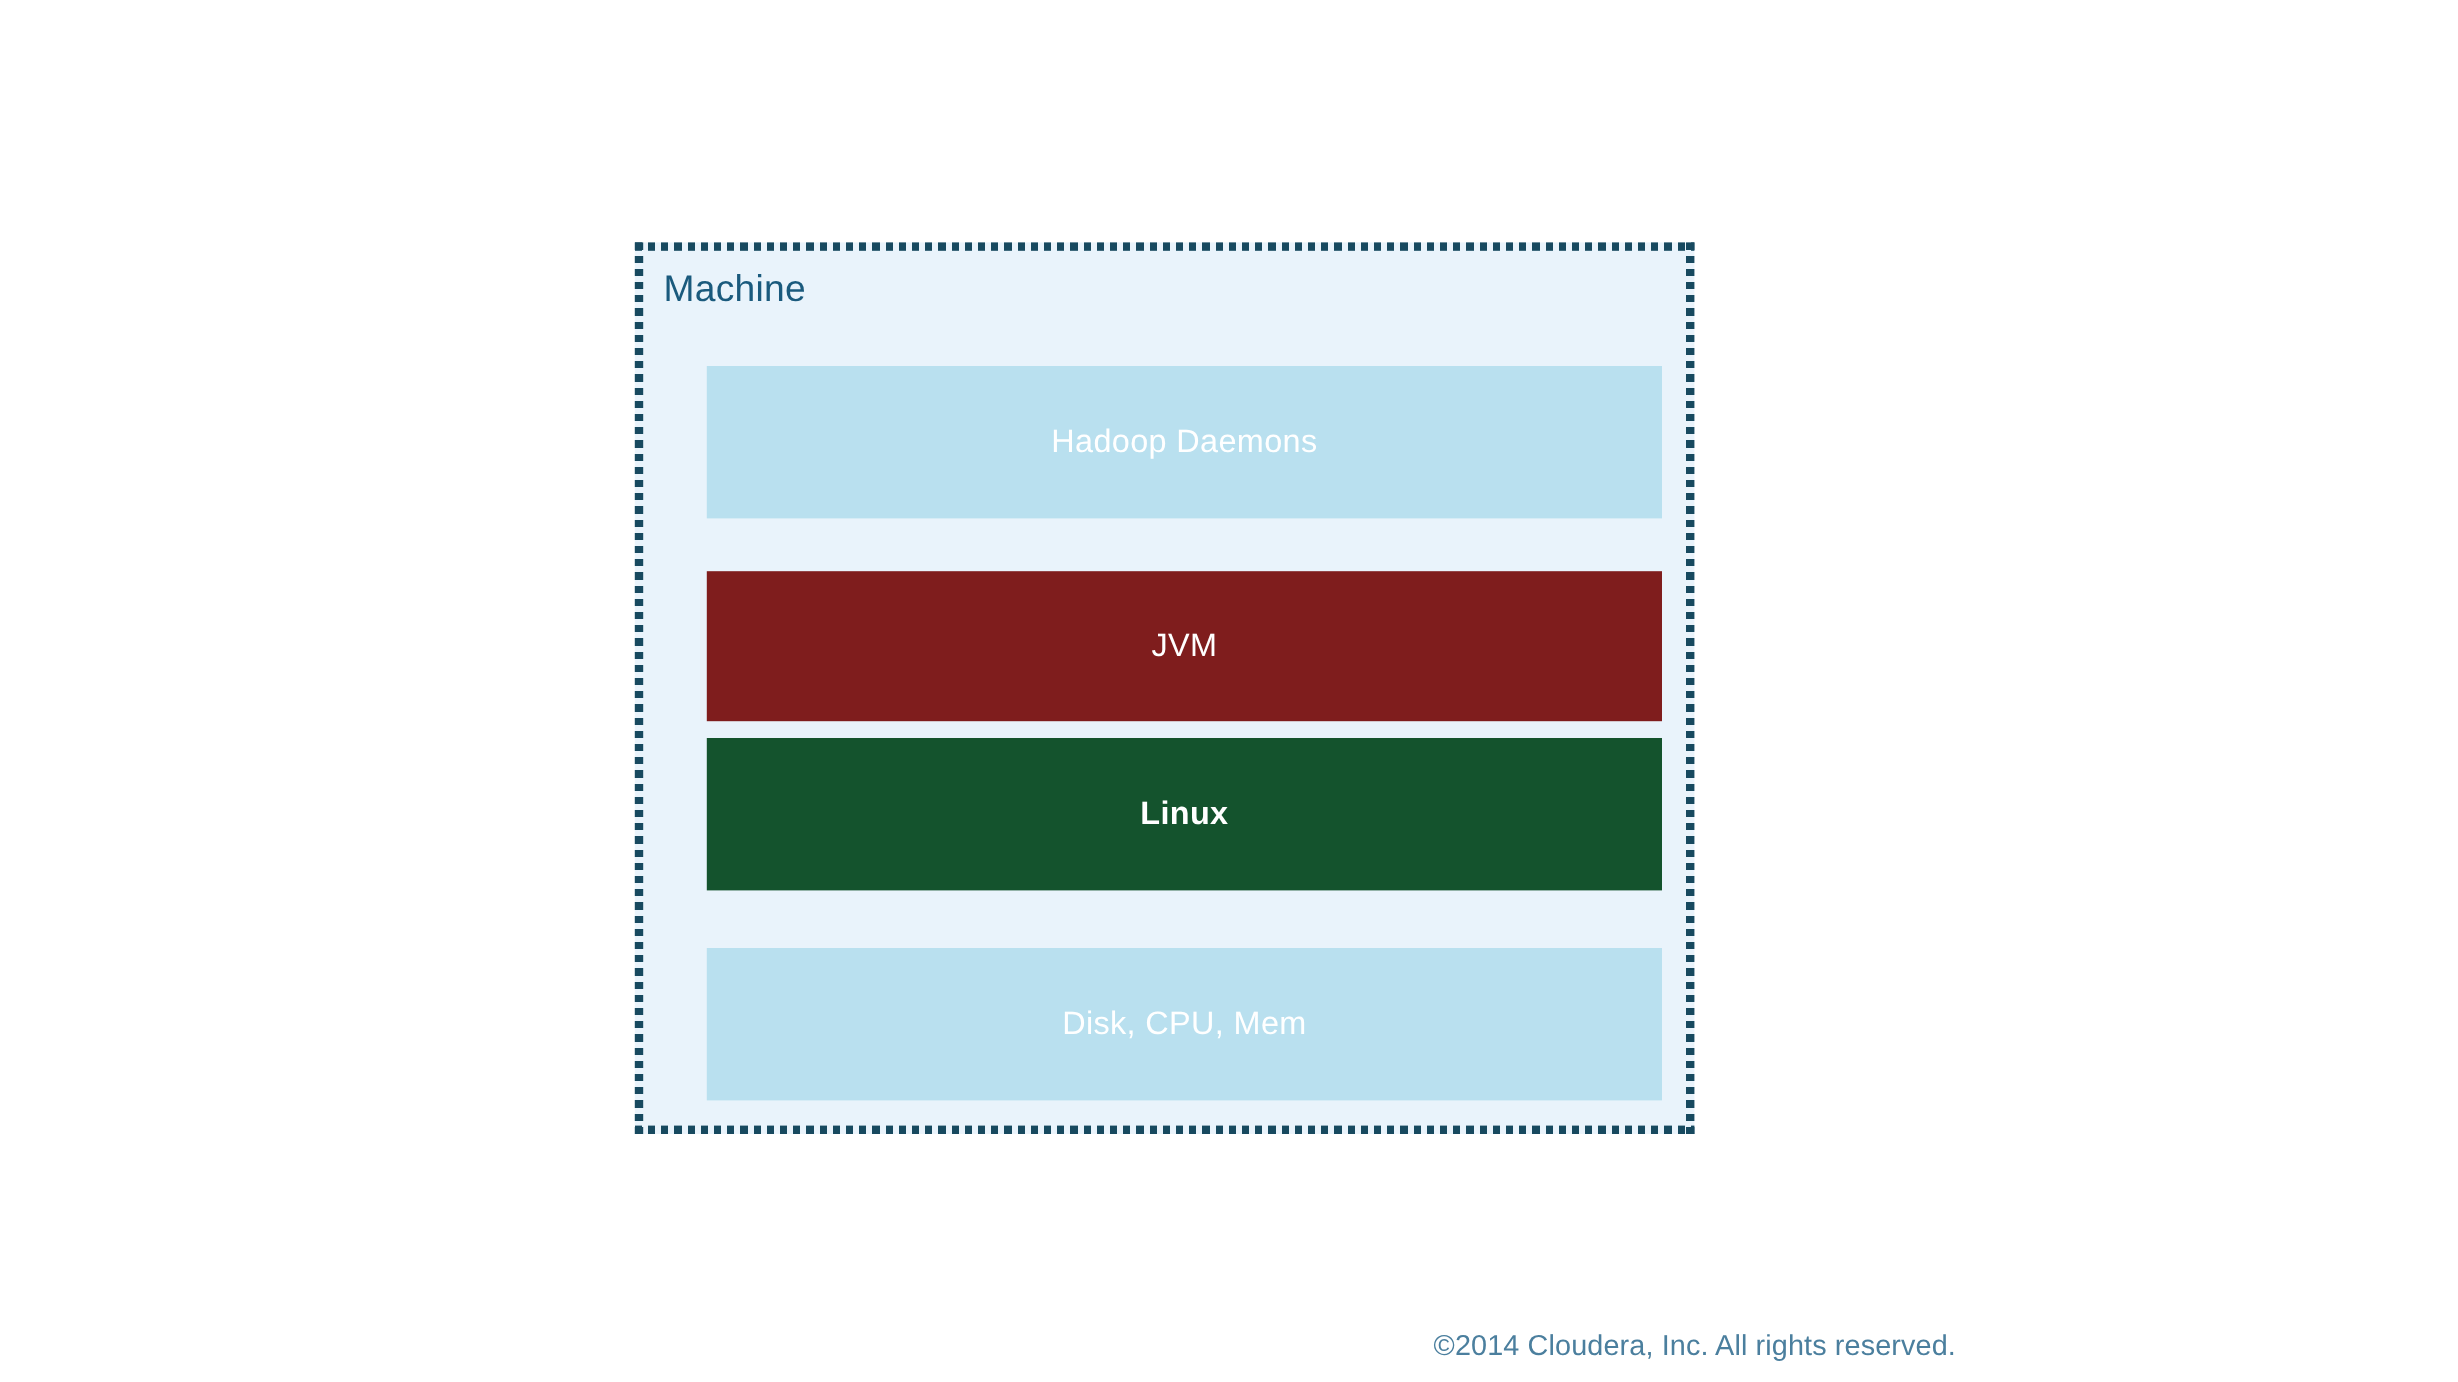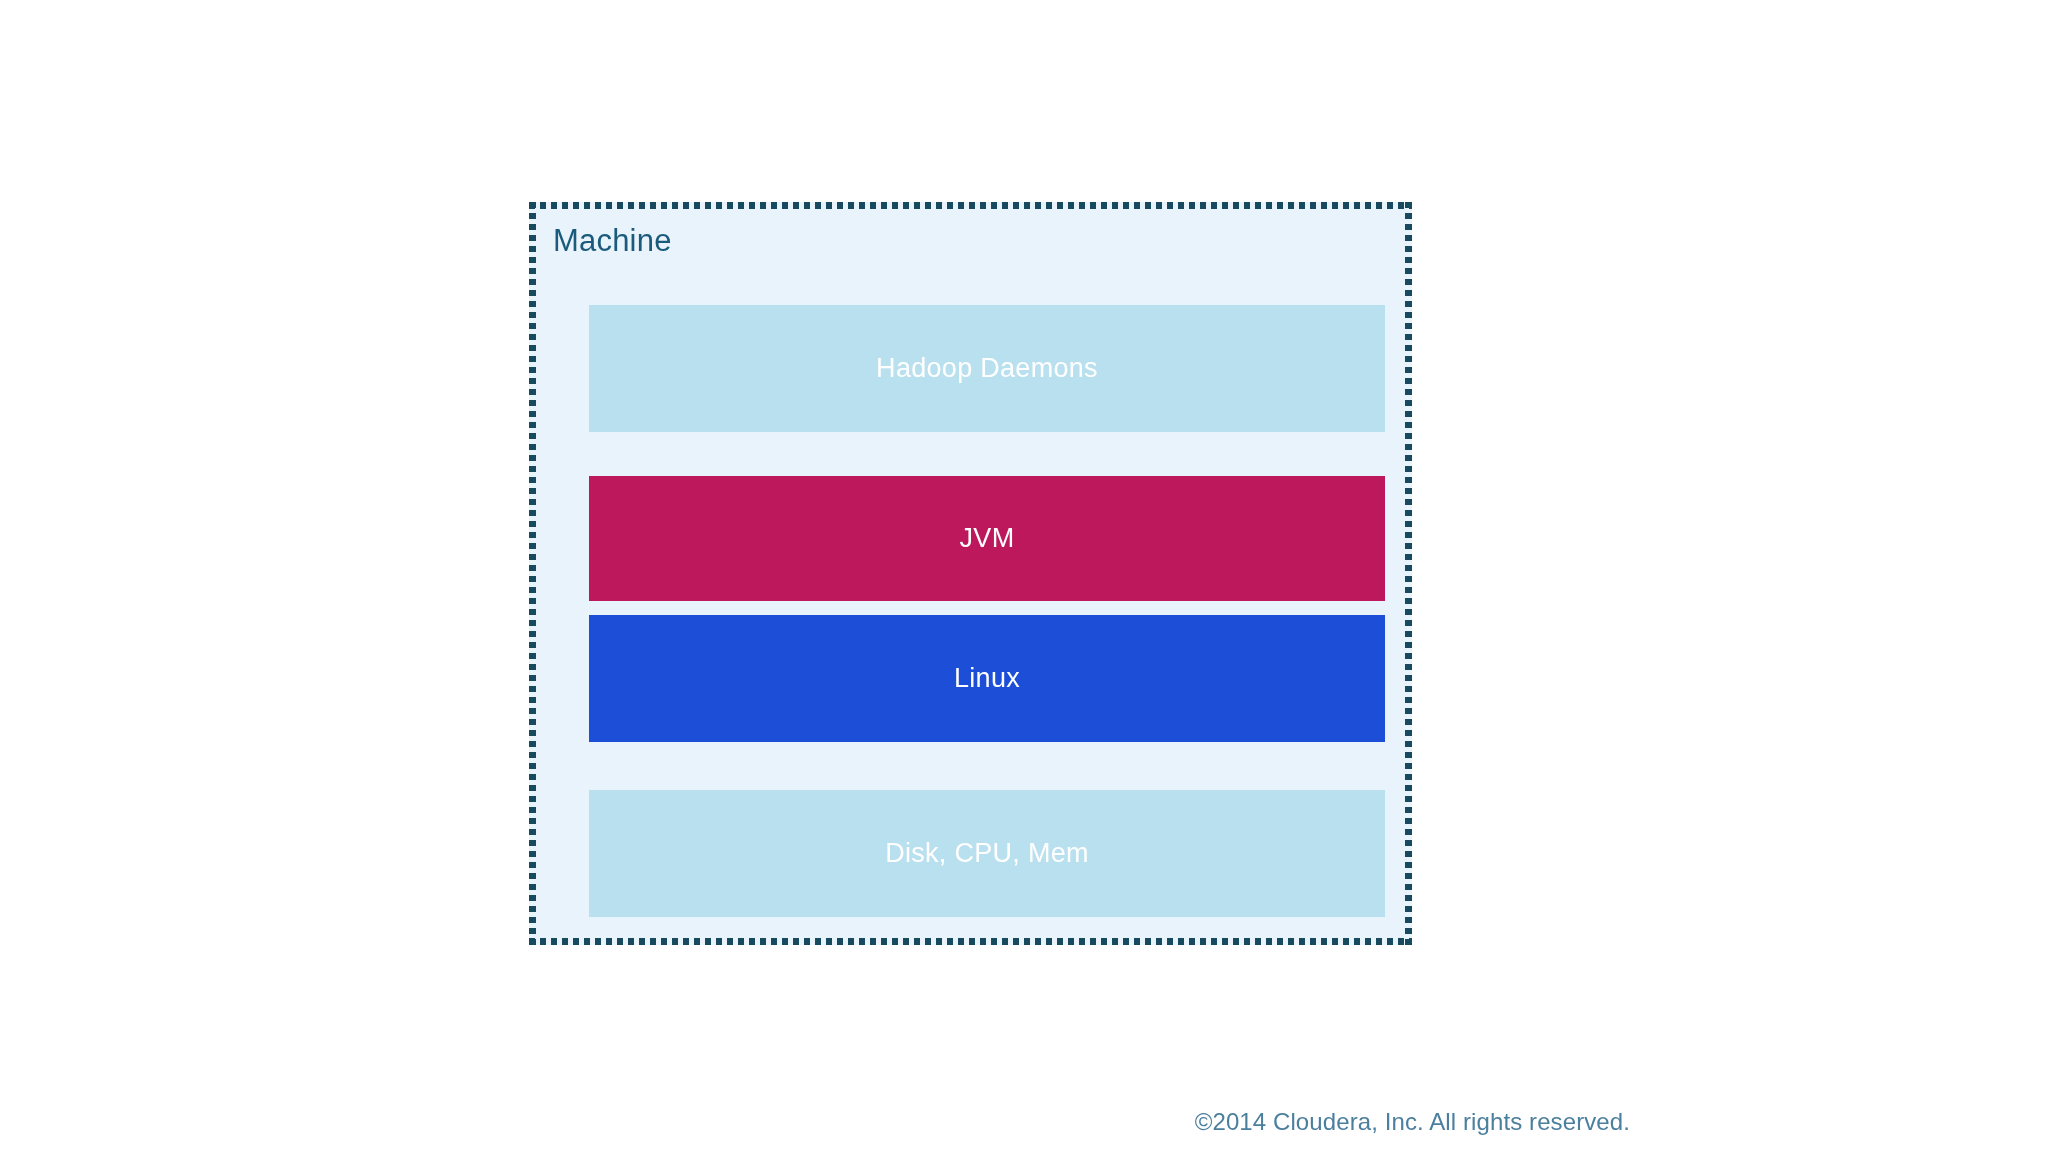--- a/index.html
+++ b/index.html
@@ -121,25 +121,25 @@
     <div class="dot-edge horiz" id="edge-bottom" style="background-image: repeating-linear-gradient(to right, rgb(23, 73, 95) 0px, rgb(23, 73, 95) 6px, rgba(0, 0, 0, 0) 6px, rgba(0, 0, 0, 0) 11px);"></div>
     <div class="dot-edge vert" id="edge-left" style="background-image: repeating-linear-gradient(rgb(23, 73, 95) 0px, rgb(23, 73, 95) 6px, rgba(0, 0, 0, 0) 6px, rgba(0, 0, 0, 0) 11px);"></div>
     <div class="dot-edge vert" id="edge-right" style="background-image: repeating-linear-gradient(rgb(23, 73, 95) 0px, rgb(23, 73, 95) 6px, rgba(0, 0, 0, 0) 6px, rgba(0, 0, 0, 0) 11px);"></div>
 
     <div id="machine-label" style="color: rgb(26, 90, 125);">Machine</div>
 
     <div class="layer-bar" id="bar-hadoop" style="background: rgb(185, 224, 239);">
       <span class="layer-label" style="color: rgb(255, 255, 255);">Hadoop Daemons</span>
     </div>
 
-    <div class="layer-bar" id="bar-jvm" style="background: #be185d; align-items: center;">
+    <div class="layer-bar" id="bar-jvm" style="background: #7f1d1d; align-items: center;">
       <span class="layer-label" style="color: rgb(255, 255, 255);">JVM</span>
     </div>
 
-    <div class="layer-bar" id="bar-linux" style="background: #1d4ed8;">
+    <div class="layer-bar" id="bar-linux" style="background: #14532d; font-weight: bold;">
       <span class="layer-label" style="color: rgb(255, 255, 255);">Linux</span>
     </div>
 
     <div class="layer-bar" id="bar-hardware" style="background: rgb(185, 224, 239);">
       <span class="layer-label" style="color: rgb(255, 255, 255);">Disk, CPU, Mem</span>
     </div>
 
   </div>
 
   <div id="footer-copyright" style="color: rgb(75, 127, 158);">©2014 Cloudera, Inc. All rights reserved.</div>

